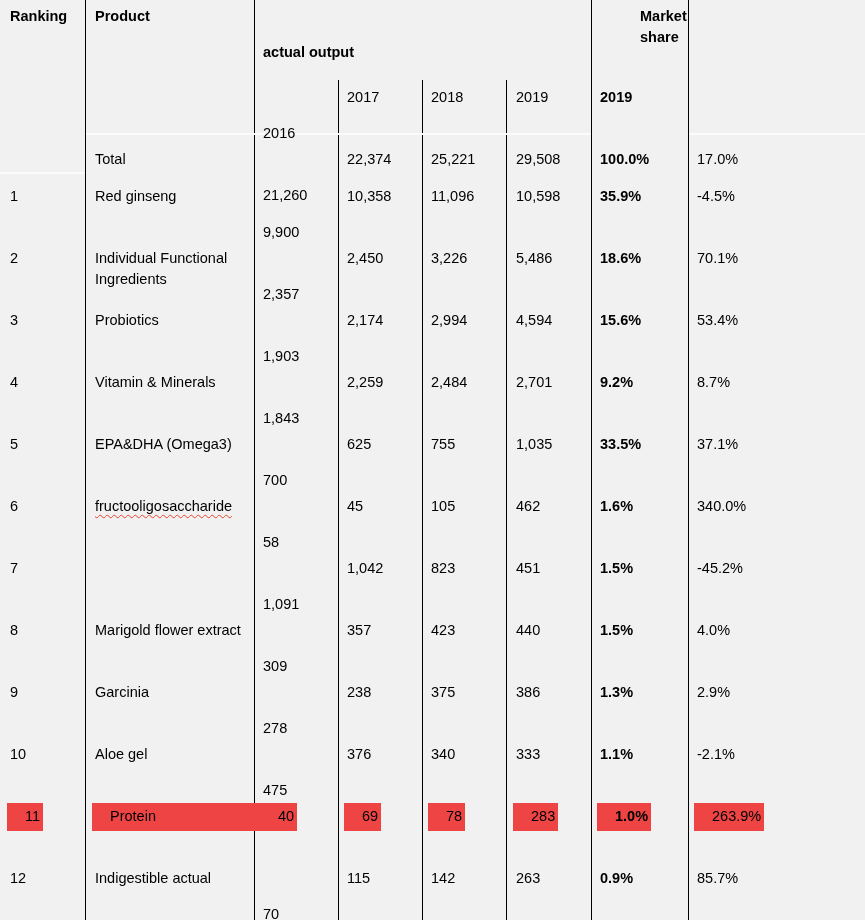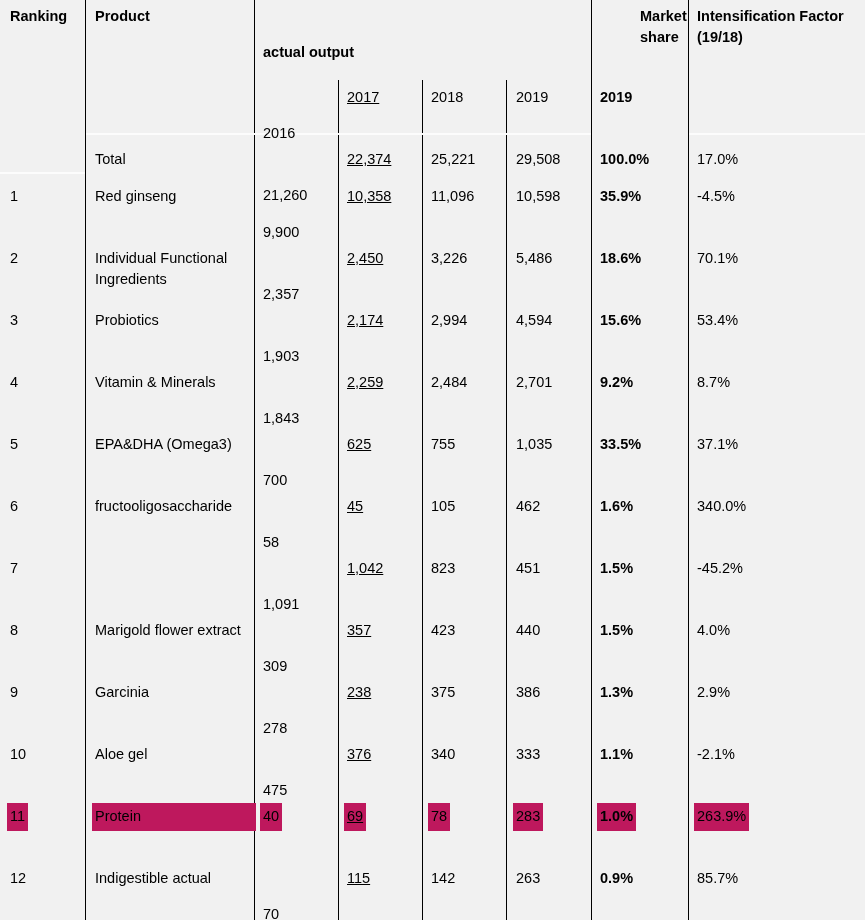--- a/index.html
+++ b/index.html
@@ -28,34 +28,35 @@
   .hsep { position: absolute; height: 2px; background: #fcfcfc; }
   .hsep-header-left  { top: 133px; left: 86px;  width: 505px; }
   .hsep-header-right { top: 133px; left: 689px; width: 176px; }
   .hsep-rank         { top: 172px; left: 0;     width: 85px;  }
   
   .row  { position: absolute; left: 0; width: 100%; height: 62px; }
   .cell { position: absolute; top: 0; white-space: nowrap; }
   .c-rank   { left: 10px; }
   .c-prod   { left: 95px;  width: 158px; white-space: normal; }
   .c-y16    { left: 263px; margin-top: 36px; }
-  .c-y17    { left: 347px; text-decoration: underline; }
+  .c-y17    { left: 347px; }
   .c-y18    { left: 431px; }
   .c-y19    { left: 516px; }
   .c-share  { left: 600px; font-weight: bold; }
   .c-factor { left: 697px; }
   .hdr .cell { font-weight: bold; }
   .hdr .c-share  { width: 80px;  white-space: normal; margin-left: 40px; }
   .hdr .c-factor { width: 165px; white-space: normal; }
   .hl {
-    background: #be185d;
-    padding: 3px 3px 4px 3px;
+    background: #ef4444;
+    padding: 3px 3px 4px 18px;
     margin: -3px -3px -4px -3px;
   }
   .misspelled {
+    text-decoration: underline;
     text-decoration-style: wavy;
     text-decoration-color: #e8442c;
     text-decoration-thickness: 1px;
     text-underline-offset: 3px;
   }
 </style>
 </head>
 <body>
 
 <div class="page">
@@ -70,21 +71,20 @@
 
   <div class="hsep hsep-header-left"></div>
   <div class="hsep hsep-header-right"></div>
   <div class="hsep hsep-rank"></div>
 
   <div class="row hdr" style="top:6px">
     <span class="cell c-rank">Ranking</span>
     <span class="cell c-prod">Product</span>
     <span class="cell c-y16">actual output</span>
     <span class="cell c-share">Market share</span>
-    <span class="cell c-factor">Intensification Factor (19/18)</span>
   </div>
 
   <div class="row" style="top:87px">
     <span class="cell c-y16">2016</span>
     <span class="cell c-y17">2017</span>
     <span class="cell c-y18">2018</span>
     <span class="cell c-y19">2019</span>
     <span class="cell c-share">2019</span>
   </div>
 

